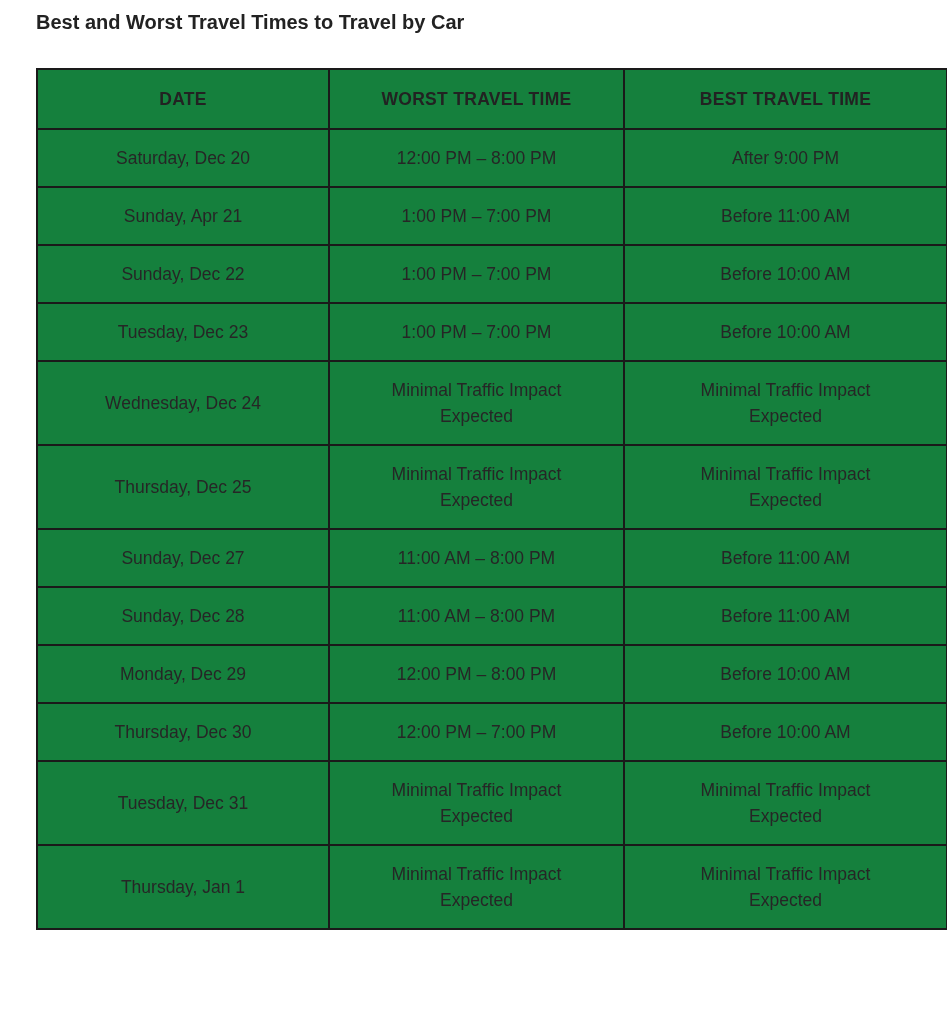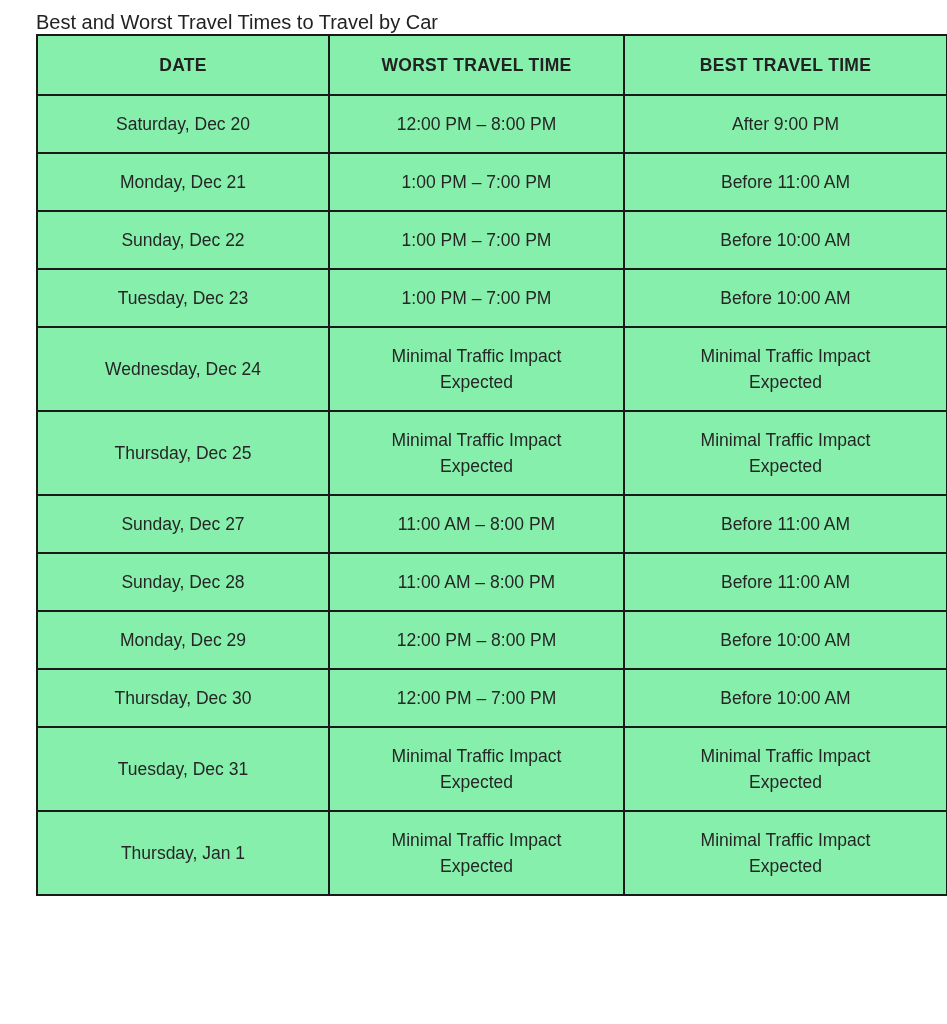--- a/index.html
+++ b/index.html
@@ -10,29 +10,30 @@
     color: #262626;
   }
   .page {
     width: 947px;
     height: 1024px;
     padding: 10px 0 0 36px;
     background: #ffffff;
   }
   .doc-title {
     font-size: 20px;
-    font-weight: normal;
+    font-weight: bold;
     color: #222222;
     line-height: 24px;
   }
   table.travel-table {
     border-collapse: collapse;
     table-layout: fixed;
     width: 910px;
-    background: #86efac;
+    margin-top: 34px;
+    background: #15803d;
   }
   .travel-table th,
   .travel-table td {
     border: 2px solid #1a1a1a;
     text-align: center;
     vertical-align: middle;
   }
   .travel-table th {
     height: 60px;
     font-size: 17.5px;
@@ -73,21 +74,21 @@
         <th>BEST TRAVEL TIME</th>
       </tr>
     </thead>
     <tbody>
         <tr>
     <td><span class="cell-text">Saturday, Dec 20</span></td>
     <td><span class="cell-text">12:00 PM – 8:00 PM</span></td>
     <td><span class="cell-text">After 9:00 PM</span></td>
   </tr>
         <tr>
-    <td><span class="cell-text">Monday, Dec 21</span></td>
+    <td><span class="cell-text">Sunday, Apr 21</span></td>
     <td><span class="cell-text">1:00 PM – 7:00 PM</span></td>
     <td><span class="cell-text">Before 11:00 AM</span></td>
   </tr>
         <tr>
     <td><span class="cell-text">Sunday, Dec 22</span></td>
     <td><span class="cell-text">1:00 PM – 7:00 PM</span></td>
     <td><span class="cell-text">Before 10:00 AM</span></td>
   </tr>
         <tr>
     <td><span class="cell-text">Tuesday, Dec 23</span></td>

